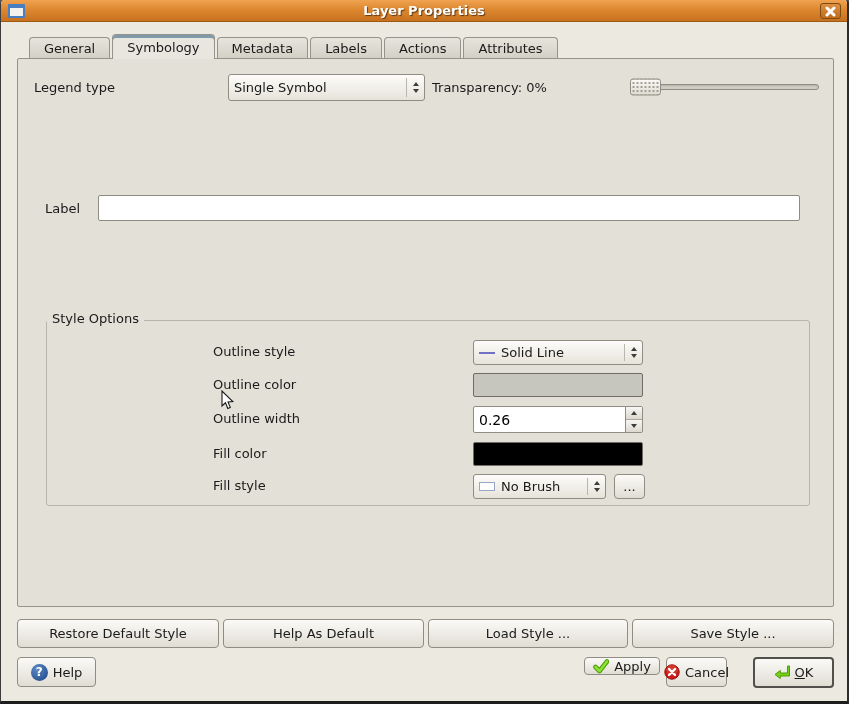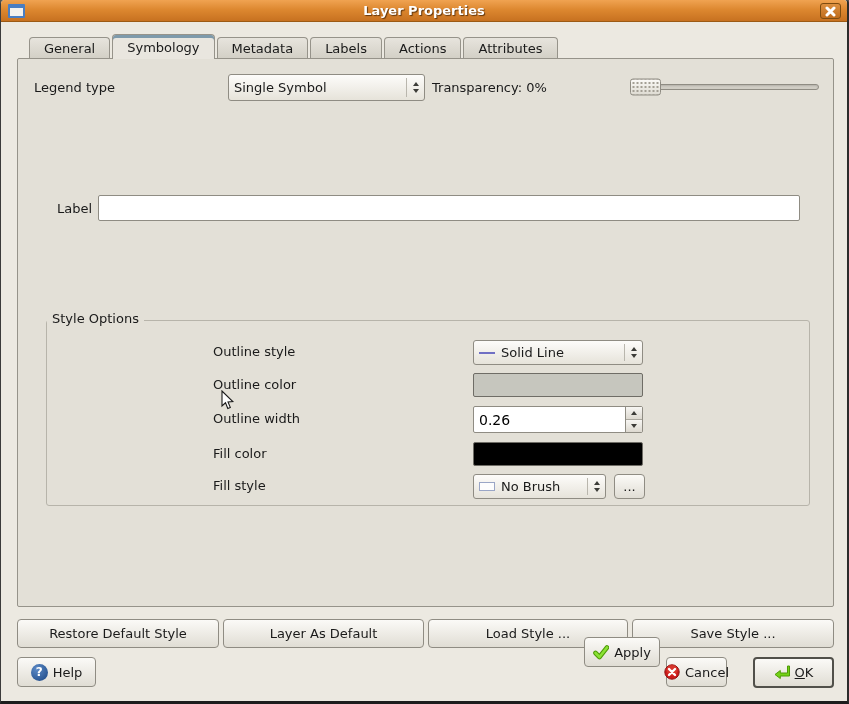--- a/index.html
+++ b/index.html
@@ -162,21 +162,21 @@
         </span>
     </div>
 
     <span class="flabel" style="left:414px; top:21px;">Transparency: 0%</span>
 
     <div class="slider" style="left:612px; top:16px; width:189px; height:24px;">
       <span class="track"></span>
       <span class="handle"></span>
     </div>
 
-    <span class="flabel" style="left:39px; top:142px;">Label</span>
+    <span class="flabel" style="left:27px; top:142px;">Label</span>
     <div class="textfield" style="left:80px; top:136px; width:702px; height:26px;">
       <input type="text" value="" style="">
     </div>
 
     <div class="group" style="left:28px; top:261px; width:764px; height:186px;">
       <span class="group-title">Style Options</span>
 
       <span class="flabel" style="left:166px; top:23px;">Outline style</span>
       <div class="combo" style="left:426px; top:19px; width:170px; height:25px;">
         <span class="cval">
@@ -224,35 +224,35 @@
       <div class="pushbtn" style="left:567px; top:153px; width:31px; height:25px;">
         <span>...</span>
       </div>
     </div>
   </div>
 
   <div class="pushbtn" style="left:16px; top:619px; width:202px; height:29px;">
     <span>Restore Default Style</span>
   </div>
   <div class="pushbtn" style="left:222px; top:619px; width:201px; height:29px;">
-    <span>Layer As Default</span>
+    <span>Help As Default</span>
   </div>
   <div class="pushbtn" style="left:427px; top:619px; width:200px; height:29px;">
     <span>Load Style ...</span>
   </div>
   <div class="pushbtn" style="left:631px; top:619px; width:202px; height:29px;">
     <span>Save Style ...</span>
   </div>
 
   <div class="pushbtn" style="left:16px; top:657px; width:79px; height:30px;">
     <span class="help-icon"></span>
     <span>Help</span>
   </div>
 
-  <div class="pushbtn" style="left:583px; top:637px; width:76px; height:30px;text-align:center;">
+  <div class="pushbtn" style="left:583px; top:657px; width:76px; height:18px;text-align:center;">
     <svg class="icon16" viewBox="0 0 16 16">
       <path d="M2.5 9 L6.5 13 L14 3.5" fill="none" stroke="#4e9a06" stroke-width="4.6" stroke-linecap="round" stroke-linejoin="round"></path>
       <path d="M2.5 9 L6.5 13 L14 3.5" fill="none" stroke="#8ae234" stroke-width="2.6" stroke-linecap="round" stroke-linejoin="round"></path>
     </svg>
     <span>Apply</span>
   </div>
 
   <div class="pushbtn" style="left:665px; top:657px; width:61px; height:30px;">
     <svg class="icon16" viewBox="0 0 16 16">
       <circle cx="8" cy="8" r="7.2" fill="#cc1b1b" stroke="#8f0f0f" stroke-width="1"></circle>

